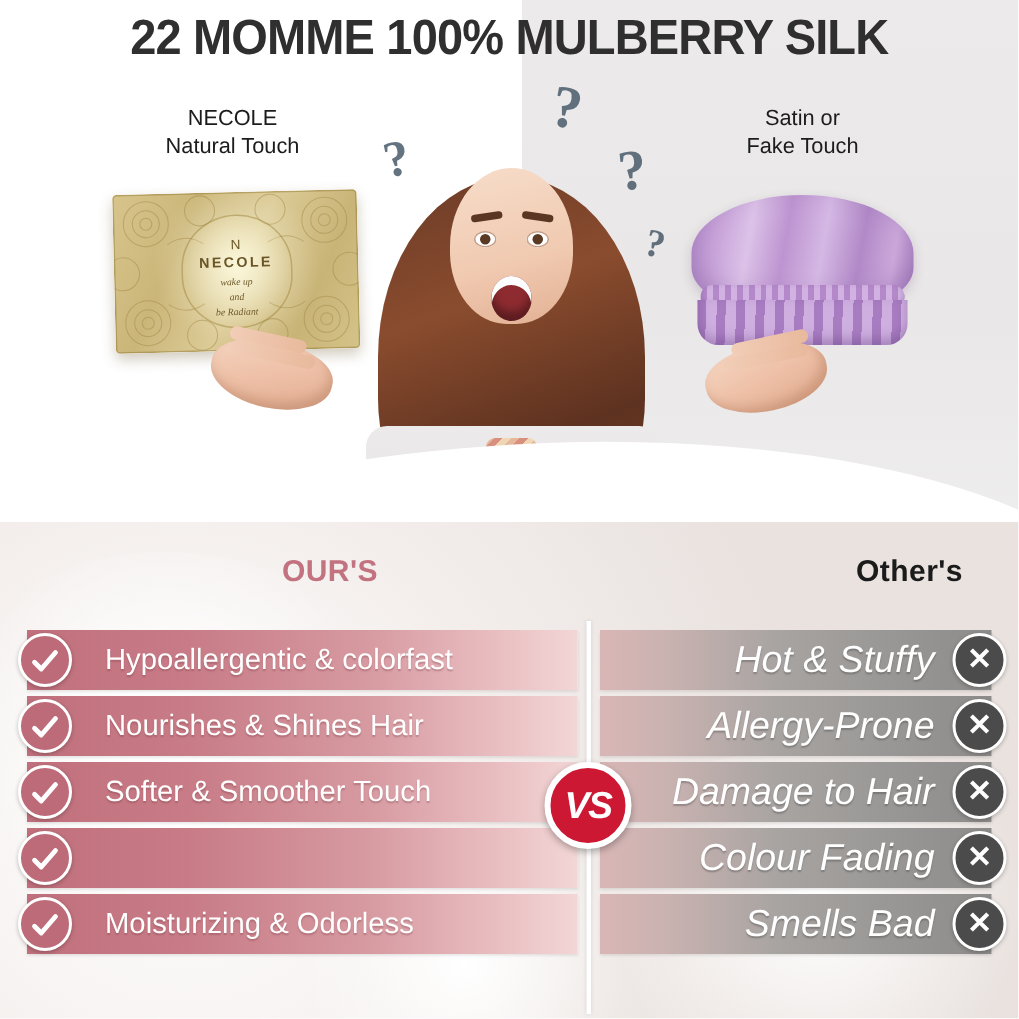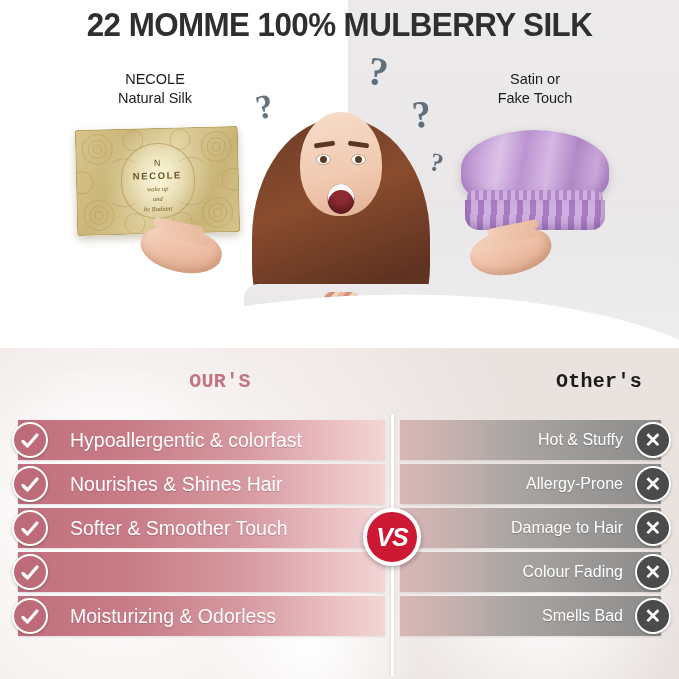--- a/index.html
+++ b/index.html
@@ -124,21 +124,21 @@
   .bottom-half{position:absolute;left:0;top:348px;width:679px;height:331px;overflow:hidden;
     background:
       radial-gradient(circle at 18% 60%, #ffffff 0%, #f3eeec 38%, #e9e2df 70%),
       radial-gradient(circle at 78% 78%, #ffffff 0%, #efe9e6 45%, #e4dcd8 80%);
   }
   .fluff{position:absolute;border-radius:50%;background:radial-gradient(circle,#ffffff 0%,rgba(255,255,255,0) 70%);}
 
   
   .cols{position:absolute;left:0;top:0;width:679px;height:331px;}
   .col-head{position:absolute;top:22px;font-size:20px;font-weight:700;
-    font-family:Liberation Mono, monospace;letter-spacing:.3px;}
+    font-family:Liberation Sans, sans-serif;letter-spacing:.3px;}
   .col-head.ours{left:120px;width:200px;text-align:center;color:#c2737f;}
   .col-head.others{left:452px;width:190px;text-align:right;color:#1b1b1b;}
 
   .rows{position:absolute;left:0;top:72px;width:679px;}
   .row{position:relative;height:40px;margin-bottom:4px;}
 
   .bar-left{
     position:absolute;left:18px;top:0;width:367px;height:40px;
     background:linear-gradient(90deg,#c0707c 0%,#c87c87 30%,#d79aa1 62%,#e9bfc2 86%,#f3d6d6 100%);
     box-shadow:0 1px 2px rgba(0,0,0,.10);
@@ -148,22 +148,23 @@
     background:linear-gradient(90deg,#d9b6b6 0%,#c8b2b0 18%,#a8a4a2 45%,#9a9896 72%,#8e8c8a 100%);
     box-shadow:0 1px 2px rgba(0,0,0,.10);
   }
   .txt-left{
     position:absolute;left:70px;top:0;height:40px;line-height:40px;
     font-size:19.5px;color:#ffffff;white-space:nowrap;
     text-shadow:0 1px 1px rgba(120,60,70,.35);
   }
   .txt-right{
     position:absolute;right:56px;top:0;height:24px;line-height:40px;
-    font-size:16px;color:#ffffff;white-space:nowrap;text-align:right;
+    font-size:25px;color:#ffffff;white-space:nowrap;text-align:right;
     text-shadow:0 1px 1px rgba(60,60,60,.35);
+    font-style:italic;
   }
   .badge-check{
     position:absolute;left:12px;top:2px;width:36px;height:36px;border-radius:50%;
     background:#bd6b78;border:2px solid #ffffff;box-sizing:border-box;
     box-shadow:0 1px 3px rgba(0,0,0,.25);
   }
   .badge-x{
     position:absolute;right:8px;top:2px;width:36px;height:36px;border-radius:50%;
     background:#4b4b4b;border:2px solid #ffffff;box-sizing:border-box;
     box-shadow:0 1px 3px rgba(0,0,0,.25);
@@ -188,21 +189,21 @@
 <div id="root">
 
   <div class="top-half">
     <div class="bg-left"></div>
     <div class="bg-right"></div>
 
     <div class="headline">22 MOMME 100% MULBERRY SILK</div>
 
     <div class="prod-label left">
       <div>NECOLE</div>
-      <div>Natural Silk</div>
+      <div>Natural Touch</div>
     </div>
 
     <div class="prod-label right">
       <div>Satin or</div>
       <div>Fake Touch</div>
     </div>
 
     <div class="gold-box">
       <svg class="floral" viewBox="0 0 163 106" preserveAspectRatio="none">
         <g fill="none" stroke="#9d8341" stroke-width="0.7" opacity="0.8">

